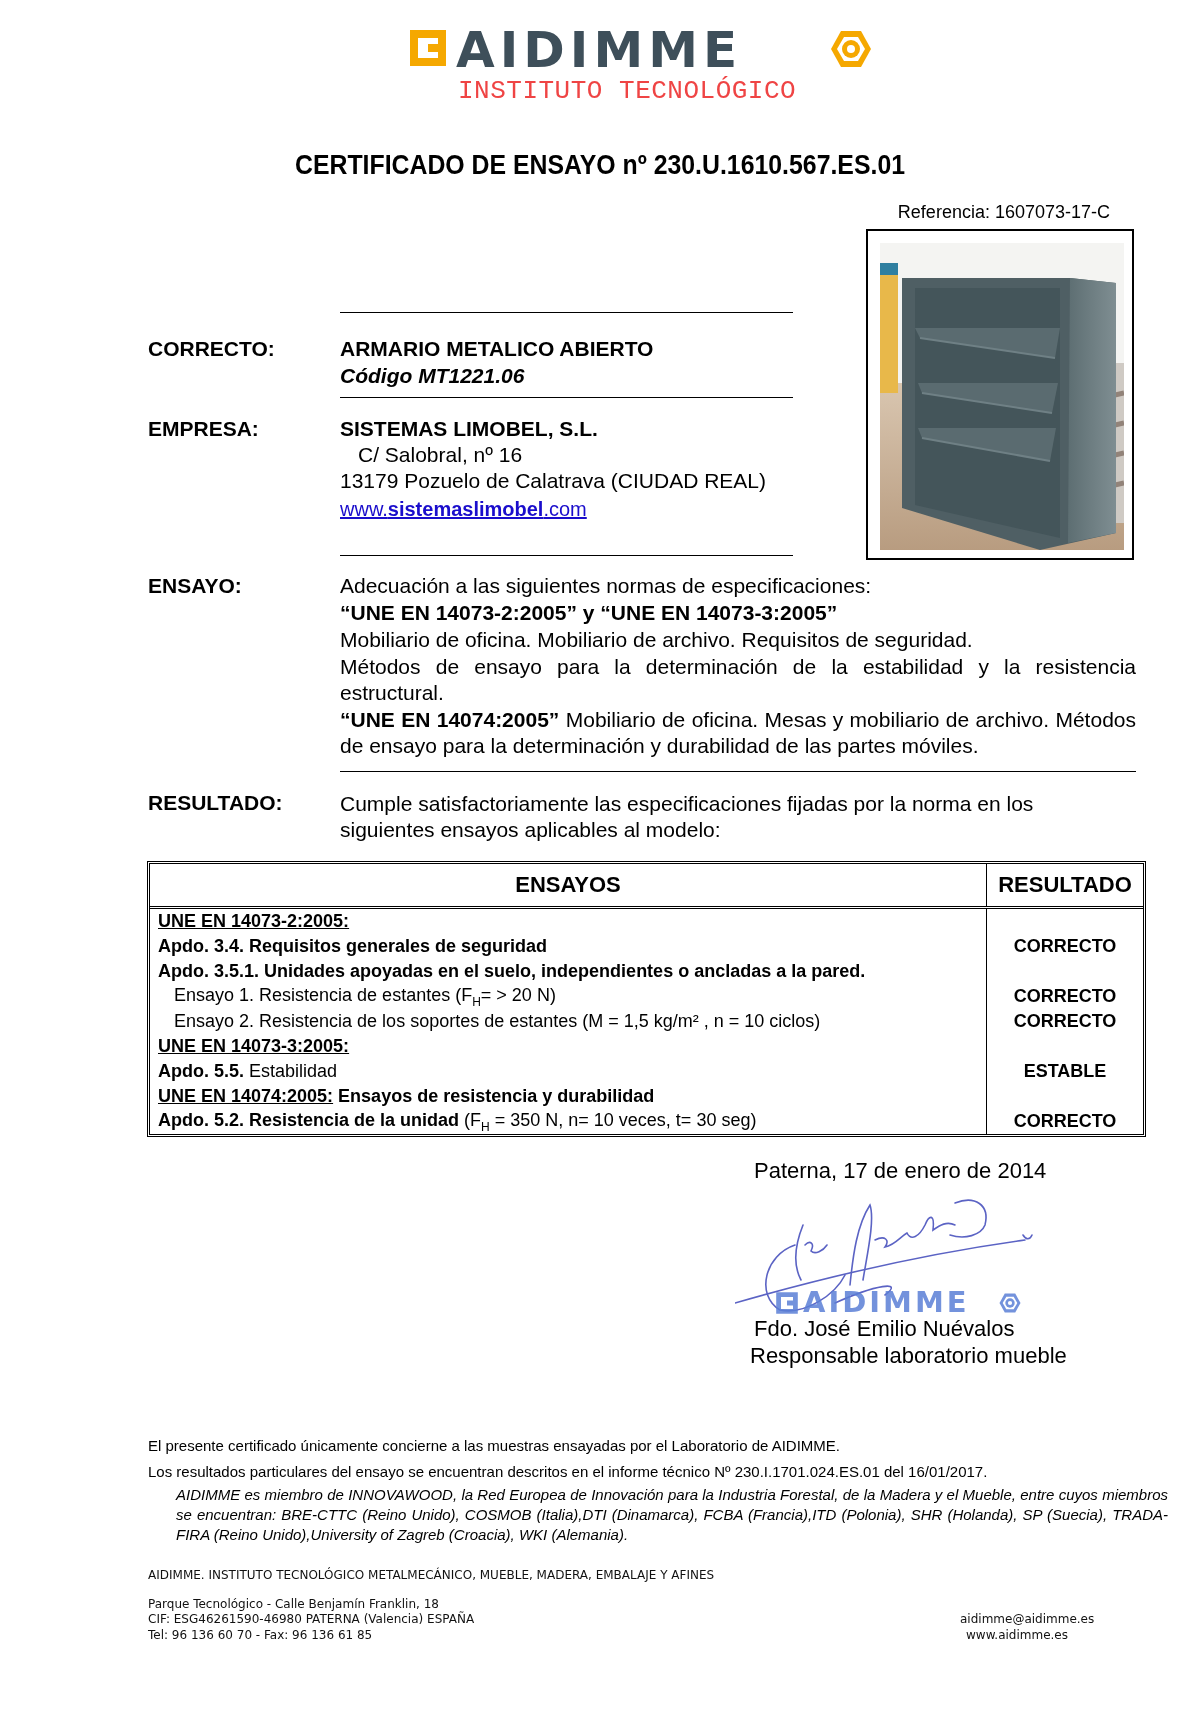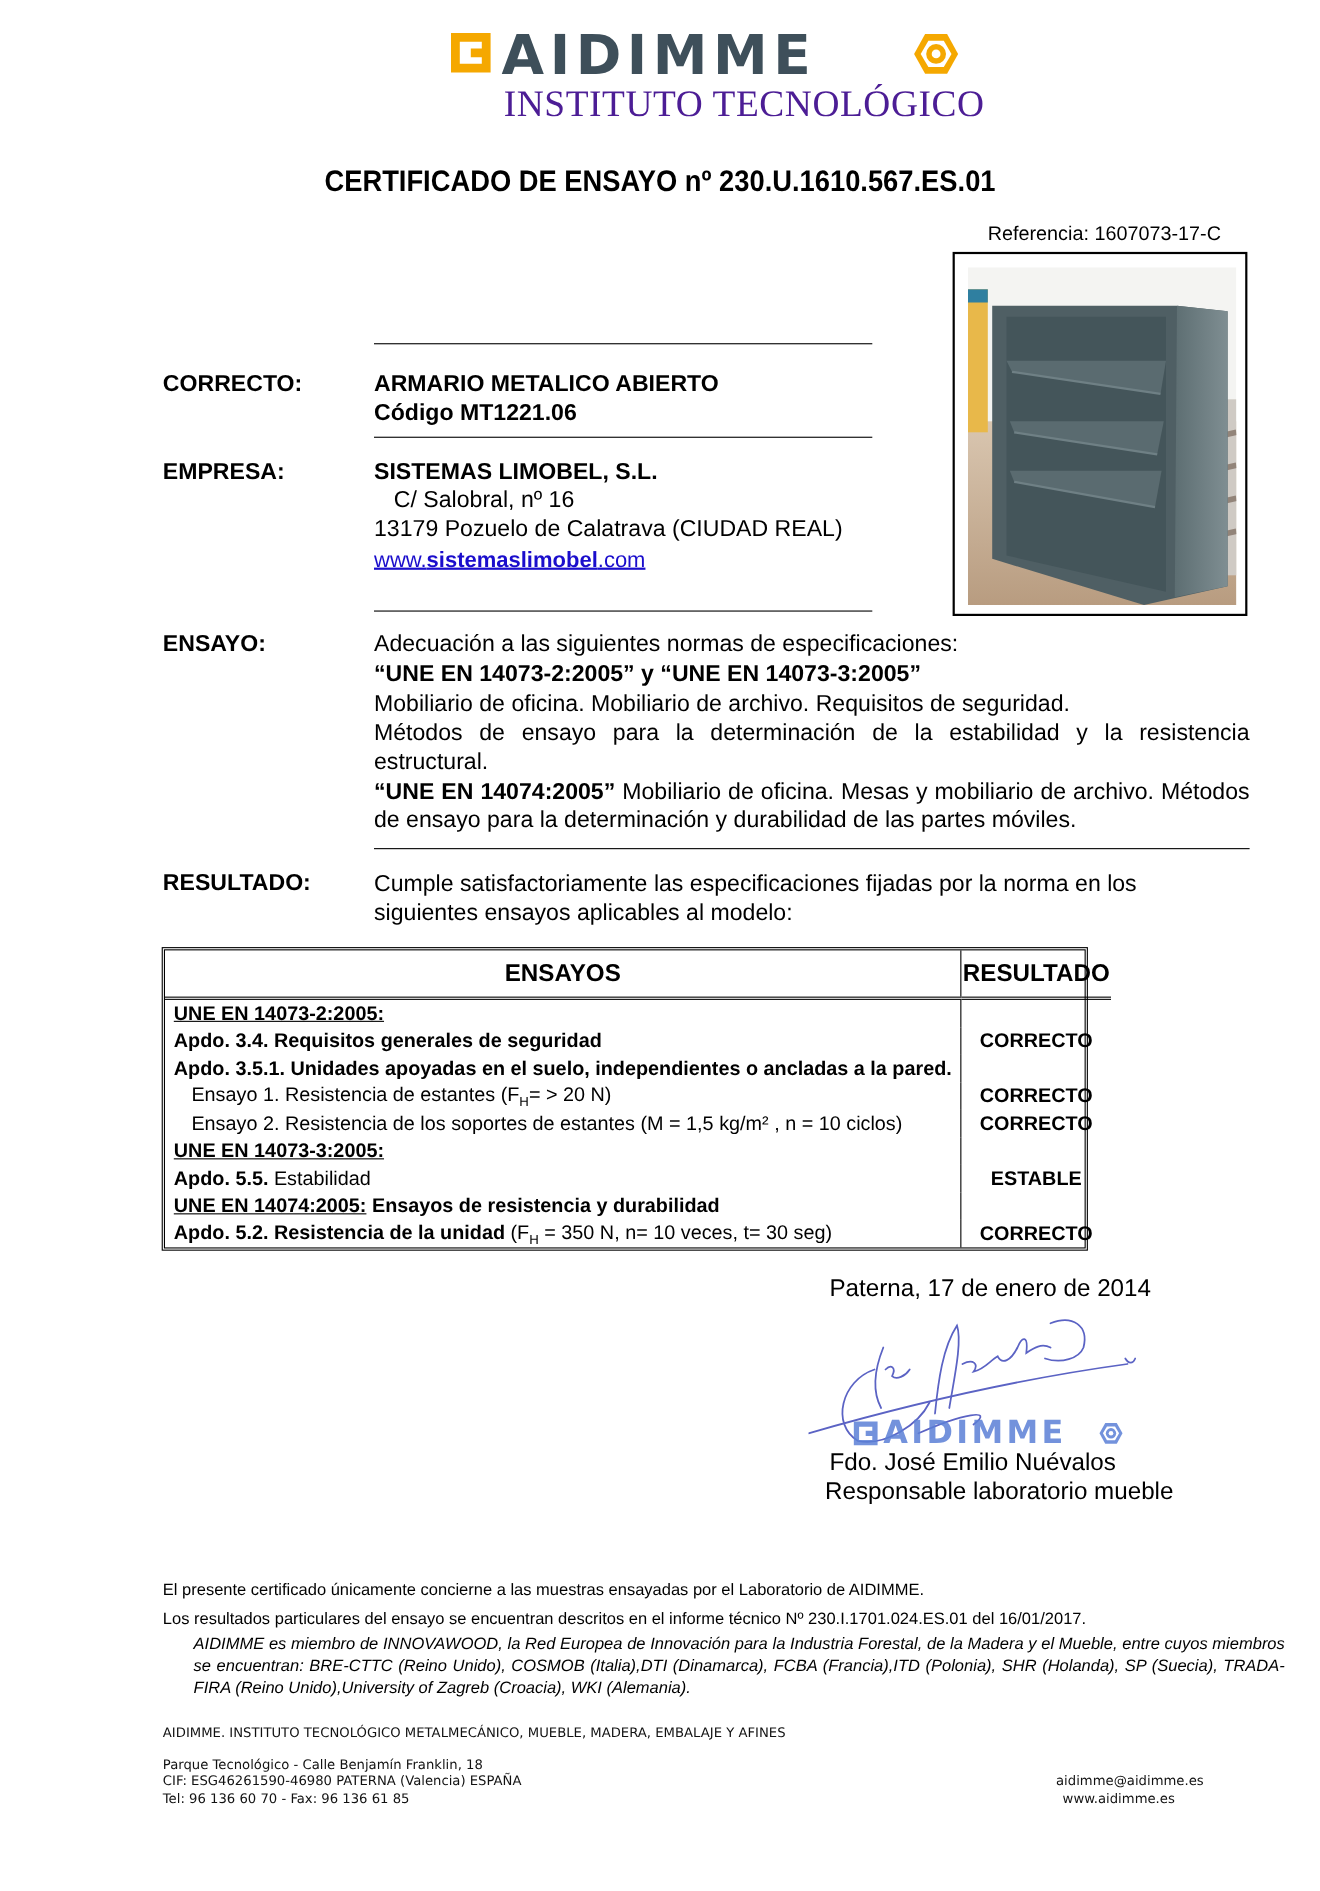--- a/index.html
+++ b/index.html
@@ -4,42 +4,42 @@
 <style>
   html, body { margin: 0; padding: 0; background: #fff; }
   body { width: 1200px; height: 1719px; position: relative; overflow: hidden; font-family: "Liberation Sans", sans-serif; color: #000; }
   .abs { position: absolute; }
 
   
   #logo { left: 400px; top: 18px; width: 470px; height: 90px; }
   #logo .mark-left { position: absolute; left: 8px; top: 10px; width: 40px; height: 40px; }
   #logo .brand { position: absolute; left: 56px; top: 2px; font-family: "DejaVu Sans", sans-serif; font-weight: bold; font-size: 50px; letter-spacing: 5px; color: #3e4f5a; line-height: 60px; }
   #logo .mark-right { position: absolute; left: 430px; top: 10px; width: 42px; height: 42px; }
-  #logo .subtitle { position: absolute; left: 58px; top: 58px; font-family: Liberation Serif, serif; font-size: 34px; color: #4c1d95; letter-spacing: 0.5px; white-space: nowrap; }
+  #logo .subtitle { position: absolute; left: 58px; top: 58px; font-family: Liberation Mono, monospace; font-size: 26px; color: #ef4444; letter-spacing: 0.5px; white-space: nowrap; }
 
   
   #cert-title { left: 0; width: 1200px; top: 150px; text-align: center; font-size: 27px; font-weight: bold; transform: scaleX(0.92); }
   #reference { right: 90px; top: 202px; font-size: 18px; }
 
   
   #photo-frame { left: 866px; top: 229px; width: 268px; height: 331px; border: 2px solid #000; box-sizing: border-box; background: #fff; }
   #photo-frame svg { position: absolute; left: 12px; top: 12px; }
 
   .hr { position: absolute; height: 0; border-top: 1.5px solid #000; }
 
   .label { position: absolute; left: 148px; font-size: 21px; font-weight: bold; }
   .val { position: absolute; left: 340px; font-size: 21px; white-space: nowrap; }
   .val.b { font-weight: bold; }
   .link { color: #1a0dcc; text-decoration: underline; }
   .link b { font-weight: bold; }
 
   .just { position: absolute; left: 340px; width: 796px; font-size: 21px; line-height: 26px; text-align: justify; }
 
   
-  #tests-table { left: 147px; top: 861px; width: 842px; border: 3px double #000; box-sizing: border-box; }
+  #tests-table { left: 147px; top: 861px; width: 999px; border: 3px double #000; box-sizing: border-box; }
   #tests-table table { width: 100%; border-collapse: collapse; font-size: 18px; }
   #tests-table th { font-size: 22px; font-weight: bold; height: 40px; border-bottom: 3px double #000; }
   #tests-table th.c1 { border-right: 1.5px solid #000; }
   #tests-table td { height: 25px; padding: 0 8px; vertical-align: middle; white-space: nowrap; }
   #tests-table td.c2 { border-left: 1.5px solid #000; text-align: center; font-weight: bold; width: 140px; }
   #tests-table td.indent { padding-left: 24px; }
   .u { text-decoration: underline; font-weight: bold; }
   sub { font-size: 12px; }
 
   
@@ -113,21 +113,21 @@
   </svg>
 </div>
 
 <div class="hr" style="left:340px; top:312px; width:453px;"></div>
 <div class="hr" style="left:340px; top:397px; width:453px;"></div>
 <div class="hr" style="left:340px; top:555px; width:453px;"></div>
 <div class="hr" style="left:340px; top:771px; width:796px;"></div>
 
 <div class="label" style="top:337px;">CORRECTO:</div>
 <div class="val b" style="top:337px;">ARMARIO METALICO ABIERTO</div>
-<div class="val b" style="top:364px;">Código MT1221.06</div>
+<div class="val b" style="top:364px;font-style:italic;">Código MT1221.06</div>
 
 <div class="label" style="top:417px;">EMPRESA:</div>
 <div class="val b" style="top:417px;">SISTEMAS LIMOBEL, S.L.</div>
 <div class="val" style="top:443px;margin-left:18px;">C/ Salobral, nº 16</div>
 <div class="val" style="top:469px;">13179 Pozuelo de Calatrava (CIUDAD REAL)</div>
 <div class="val link" style="top:498px; font-size:20px;"><span>www.</span><b>sistemaslimobel</b><span>.com</span></div>
 
 <div class="label" style="top:574px;">ENSAYO:</div>
 <div class="val" style="top:574px;">Adecuación a las siguientes normas de especificaciones:</div>
 <div class="val b" style="top:601px;">“UNE EN 14073-2:2005” y “UNE EN 14073-3:2005”</div>

